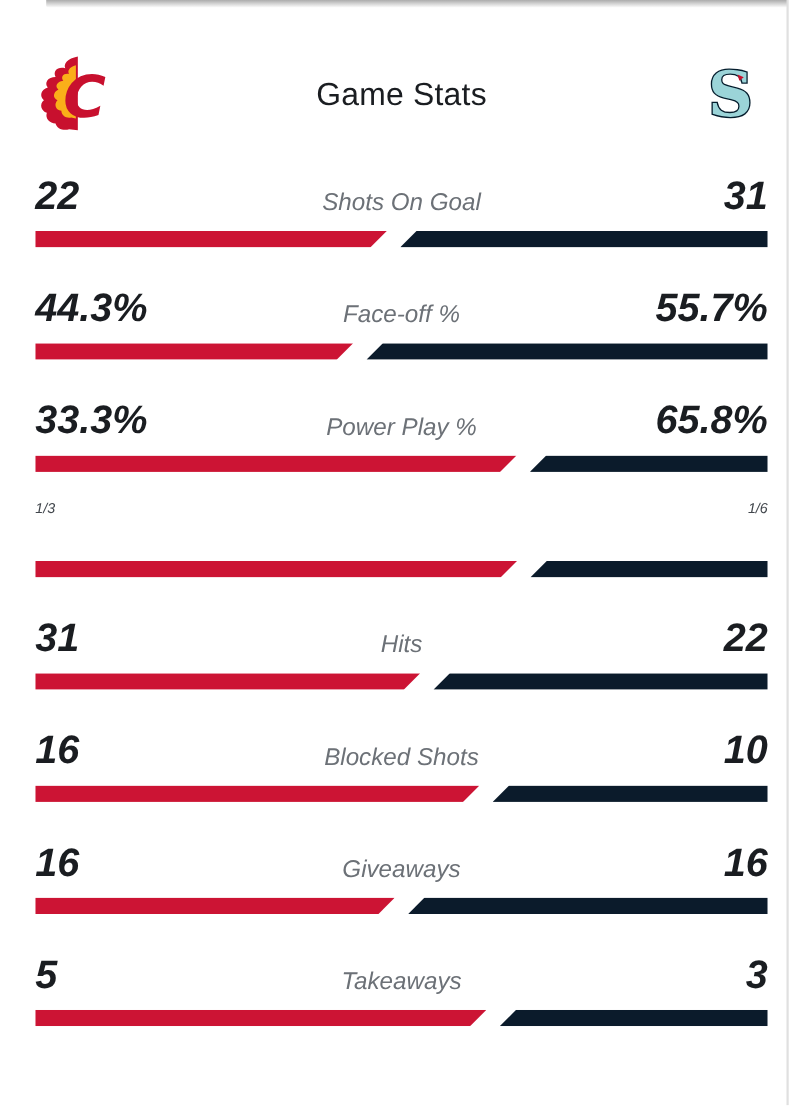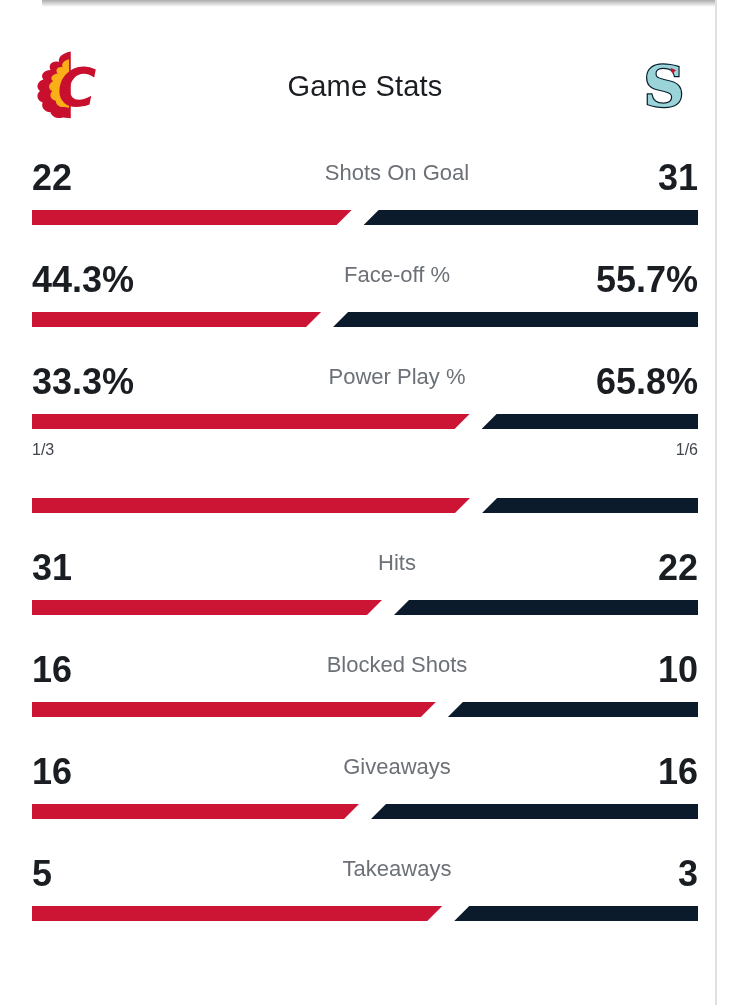--- a/index.html
+++ b/index.html
@@ -37,65 +37,64 @@
   .logo-box { width: 86px; display: flex; align-items: center; }
   .logo-box.right { justify-content: flex-end; }
   .page-title {
     flex: 1;
     text-align: center;
     font-size: 29px;
     font-weight: normal;
     color: var(--text-strong);
     letter-spacing: 0.2px;
   }
-  .stats-list { margin-top: 30px; }
+  .stats-list { margin-top: 30px; font-style: italic; }
   .stat-row { margin-bottom: 35px; }
   .stat-text {
     position: relative;
     display: flex;
     justify-content: space-between;
     height: 40px;
   }
   .stat-val {
     font-size: 36px;
     font-weight: bold;
     line-height: 40px;
     color: var(--text-strong);
   }
   .stat-label {
     position: absolute;
     left: 50%;
-    bottom: 12px;
+    bottom: 1px;
     transform: translateX(-50%);
     font-size: 22px;
     line-height: 26px;
     color: var(--text-label);
     white-space: nowrap;
-    margin-left: 32px;
   }
   .stat-bars {
     display: flex;
     justify-content: space-between;
     height: 15px;
     margin-top: 12px;
   }
   .bar { height: 100%; }
   .bar.home {
     background: var(--home-color);
     clip-path: polygon(0 0, 100% 0, calc(100% - 15px) 100%, 0 100%);
   }
   .bar.away {
     background: var(--away-color);
     clip-path: polygon(15px 0, 100% 0, 100% 100%, 0 100%);
   }
   .stat-sub {
     display: flex;
     justify-content: space-between;
-    margin-top: 8px;
-    font-size: 16px;
+    margin-top: 20px;
+    font-size: 13px;
     line-height: 26px;
     color: var(--text-sub);
   }
 </style>
 </head>
 <body>
 
 <div class="page">
   <div class="top-shadow"></div>
   <div class="right-line"></div>

